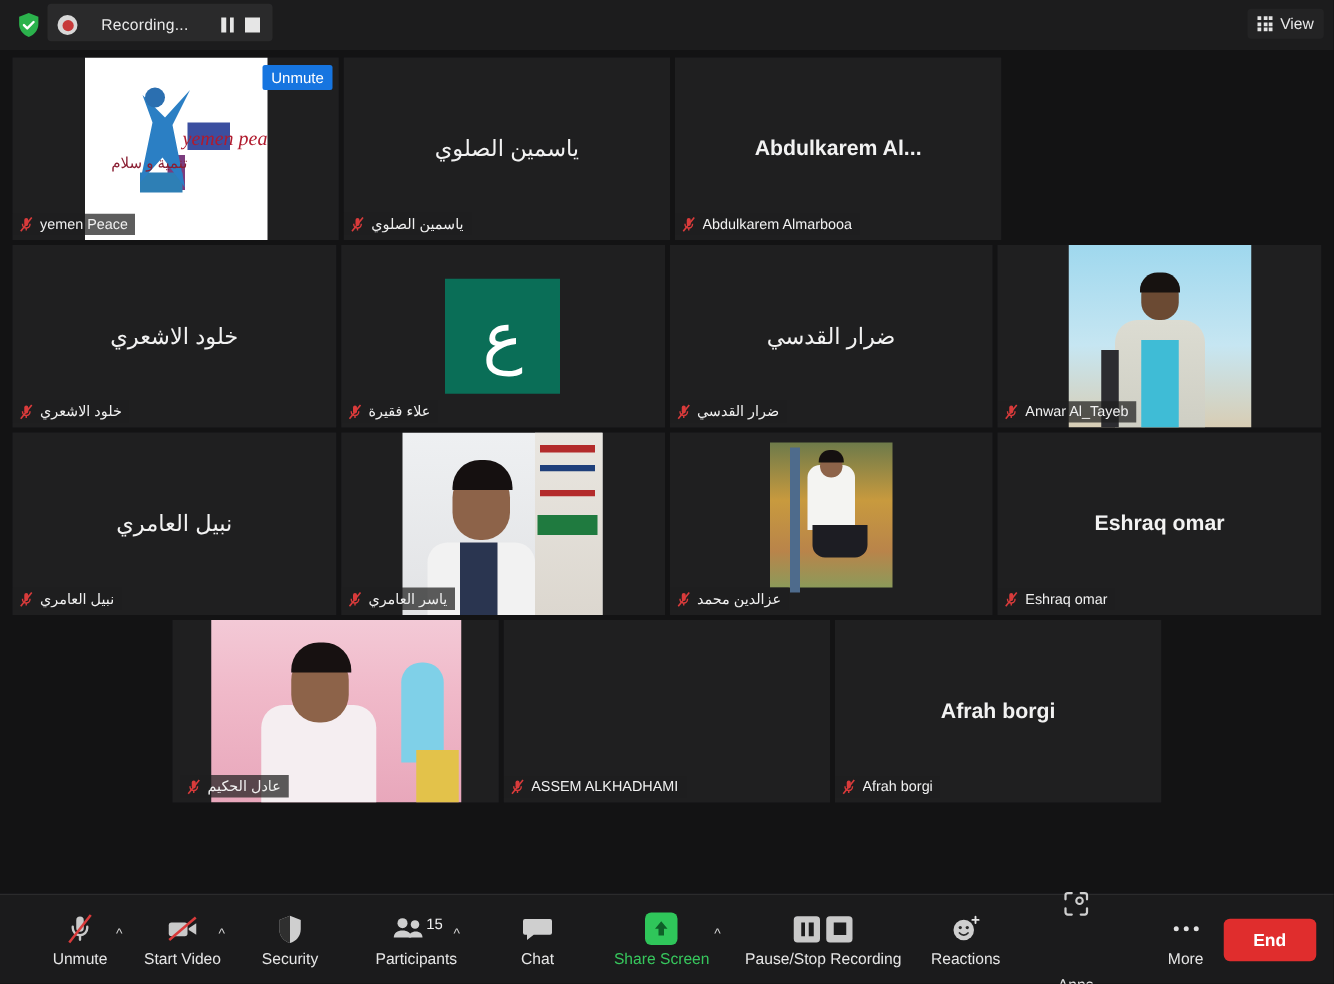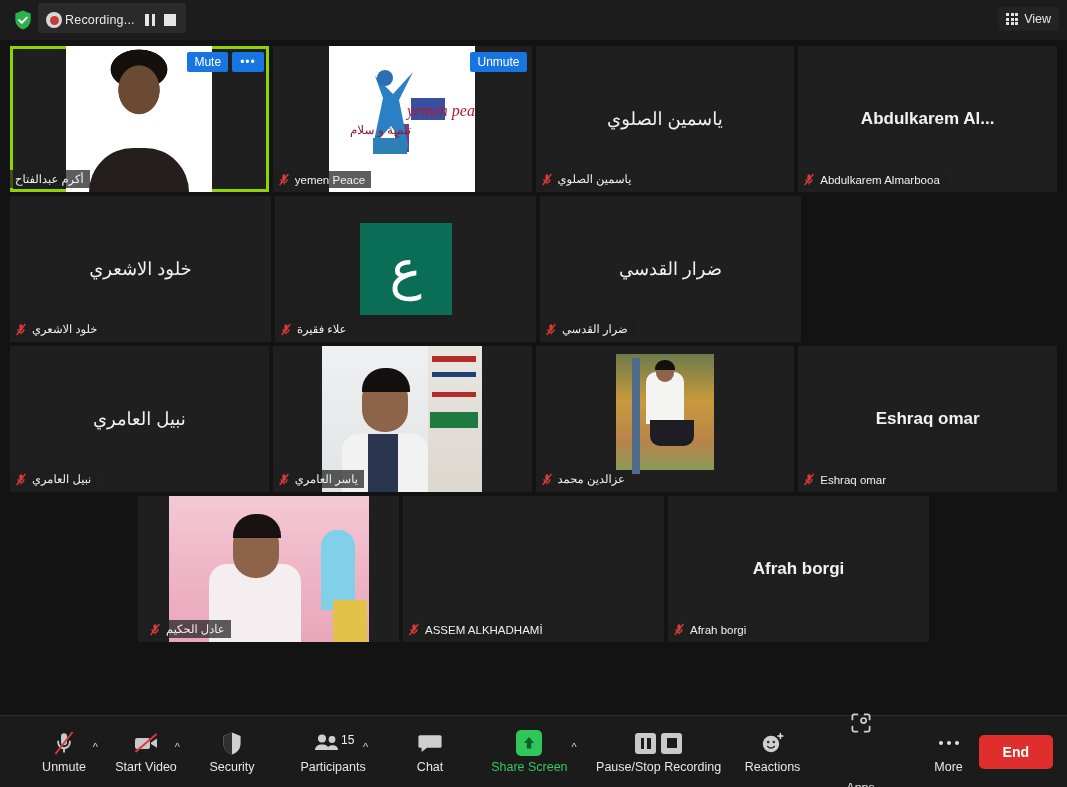--- a/index.html
+++ b/index.html
@@ -28,21 +28,21 @@
     position: absolute; left: 12px; top: 9px;
     width: 22px; height: 22px;
   }
   .rec-pill {
     position: absolute; left: 38px; top: 3px;
     height: 30px;
     background: #2a2a2b;
     border-radius: 3px;
     display: flex; align-items: center;
     padding: 4px 10px 0 8px;
-    gap: 3px;
+    gap: 19px;
   }
   .rec-dot-wrap {
     width: 16px; height: 16px; border-radius: 50%;
     background: #d8d8d8;
     display: flex; align-items: center; justify-content: center;
   }
   .rec-dot-inner {
     width: 9px; height: 9px; border-radius: 50%;
     background: #c73a3a;
   }
@@ -284,35 +284,20 @@
           <i></i>
       </span>
       <span class="view-label">View</span>
     </div>
   </div>
 
   <div class="gallery">
 
     <div class="row">
 
-      <div class="tile active">
-        <div class="media" style="background:
-               radial-gradient(ellipse 34px 40px at 50% 30%, #6b4a33 0 60%, rgba(0,0,0,0) 62%),
-               radial-gradient(ellipse 40px 28px at 50% 16%, #15100c 0 70%, rgba(0,0,0,0) 72%),
-               linear-gradient(#ffffff,#ffffff);">
-          <div style="position:absolute;left:50%;bottom:0;transform:translateX(-50%);width:100px;height:44px;background:#241f1c;border-radius:46px 46px 0 0;"></div>
-        </div>
-        <div class="tile-ctrls">
-          <button class="btn-blue">Mute</button>
-          <button class="btn-blue dots">•••</button>
-        </div>
-        <div class="tile-footer">
-          <span class="fname ar">أكرم عبدالفتاح</span>
-        </div>
-      </div>
 
       <div class="tile">
         <div class="media" style="background:#ffffff;">
           <svg viewBox="0 0 146 146" width="146" height="146">
             <rect x="82" y="52" width="34" height="22" fill="#3b4fa0"></rect>
             <rect x="66" y="78" width="14" height="28" fill="#7b3c7e"></rect>
             <rect x="44" y="92" width="34" height="16" fill="#2e7fb5"></rect>
             <path d="M44 100 L54 52 L46 30 L64 48 L84 26 L70 54 L80 104 L62 80 Z" fill="#2b7fc4"></path>
             <circle cx="56" cy="32" r="8" fill="#2b6fb0"></circle>
             <text x="78" y="70" font-family="'Liberation Serif',serif" font-size="16" font-style="italic" fill="#b01b2e">yemen peace</text>
@@ -394,20 +379,38 @@
           <svg class="mic-off" viewBox="0 0 12 13">
             <path d="M6 1.3a1.6 1.6 0 0 1 1.6 1.6v3.3A1.6 1.6 0 0 1 6 7.8a1.6 1.6 0 0 1-1.6-1.6V2.9A1.6 1.6 0 0 1 6 1.3z" fill="#d93b3b"></path>
             <path d="M3 5.9v.5a3 3 0 0 0 6 0v-.5" stroke="#d93b3b" stroke-width="1.1" fill="none"></path>
             <path d="M6 9.4v2" stroke="#d93b3b" stroke-width="1.1"></path>
             <path d="M1.6 12 10.4 1" stroke="#d93b3b" stroke-width="1.3"></path>
           </svg>
           <span class="fname ar">ضرار القدسي</span>
         </div>
       </div>
 
+      <div class="tile">
+        <div class="media" style="background:linear-gradient(#9fd8ee 0%, #c6e6f2 55%, #d8cdb4 100%);">
+          <div style="position:absolute;left:50%;bottom:0;transform:translateX(-50%);width:72px;height:86px;background:linear-gradient(#dcdcd2,#cfcfc4);border-radius:18px 18px 0 0;"></div>
+          <div style="position:absolute;left:50%;bottom:0;transform:translateX(-50%);width:30px;height:70px;background:#3fbcd6;"></div>
+          <div style="position:absolute;left:50%;top:26px;transform:translateX(-50%);width:30px;height:34px;background:#6b4a33;border-radius:14px;"></div>
+          <div style="position:absolute;left:50%;top:22px;transform:translateX(-50%);width:32px;height:16px;background:#171210;border-radius:14px 14px 0 0;"></div>
+          <div style="position:absolute;left:26px;bottom:0;width:14px;height:62px;background:#2c2c30;"></div>
+        </div>
+        <div class="tile-footer">
+          <svg class="mic-off" viewBox="0 0 12 13">
+            <path d="M6 1.3a1.6 1.6 0 0 1 1.6 1.6v3.3A1.6 1.6 0 0 1 6 7.8a1.6 1.6 0 0 1-1.6-1.6V2.9A1.6 1.6 0 0 1 6 1.3z" fill="#d93b3b"></path>
+            <path d="M3 5.9v.5a3 3 0 0 0 6 0v-.5" stroke="#d93b3b" stroke-width="1.1" fill="none"></path>
+            <path d="M6 9.4v2" stroke="#d93b3b" stroke-width="1.1"></path>
+            <path d="M1.6 12 10.4 1" stroke="#d93b3b" stroke-width="1.3"></path>
+          </svg>
+          <span class="fname">Anwar Al_Tayeb</span>
+        </div>
+      </div>
     </div>
 
     <div class="row">
 
       <div class="tile">
         <div class="tile-center-name ar">نبيل العامري</div>
         <div class="tile-footer">
           <svg class="mic-off" viewBox="0 0 12 13">
             <path d="M6 1.3a1.6 1.6 0 0 1 1.6 1.6v3.3A1.6 1.6 0 0 1 6 7.8a1.6 1.6 0 0 1-1.6-1.6V2.9A1.6 1.6 0 0 1 6 1.3z" fill="#d93b3b"></path>
             <path d="M3 5.9v.5a3 3 0 0 0 6 0v-.5" stroke="#d93b3b" stroke-width="1.1" fill="none"></path>

